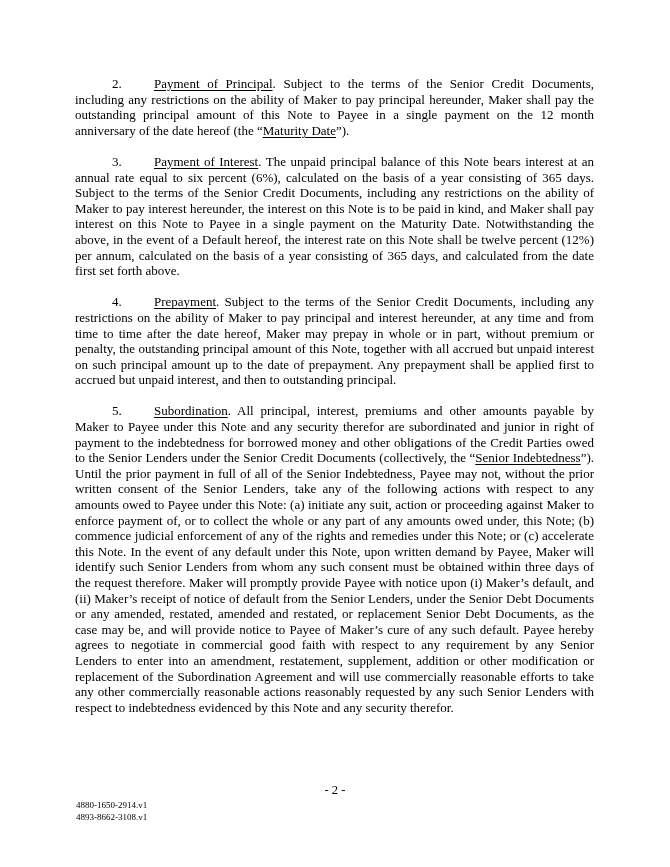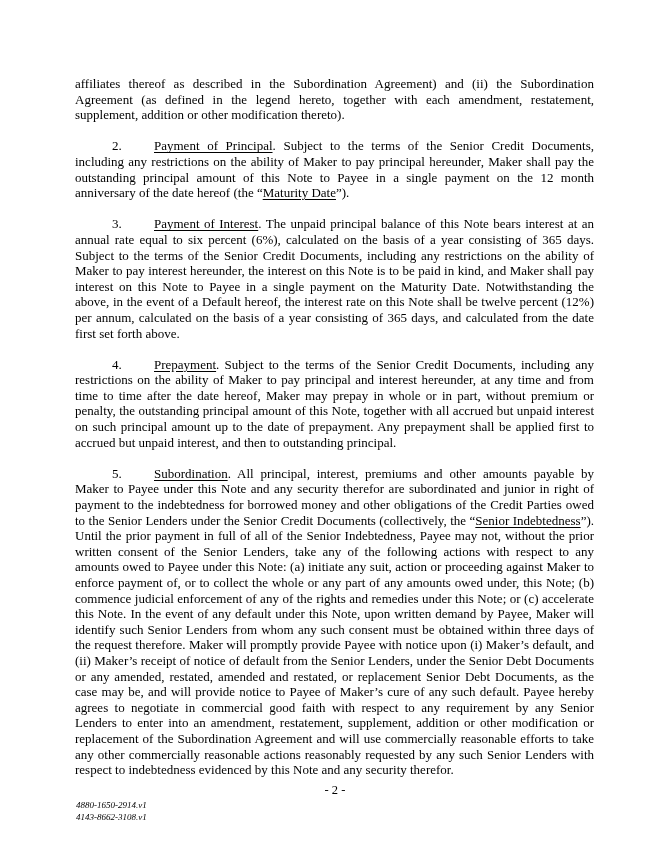--- a/index.html
+++ b/index.html
@@ -52,32 +52,30 @@
     font-size: 12.5px;
     line-height: 15px;
   }
   .doc-ids {
     position: absolute;
     top: 800px;
     left: 76px;
     font-size: 9px;
     line-height: 11.5px;
     text-align: center;
-    font-style: italic;
   }
 </style>
 </head>
 <body>
 
 <div class="page">
   <div class="body-text">
-      <p class="para"><span>affiliates thereof as described in the Subordination Agreement) and (ii) the Subordination Agreement (as defined in the legend hereto, together with each amendment, restatement, supplement, addition or other modification thereto).</span></p>
       <p class="para numbered"><span class="pnum">2.</span><span class="u">Payment of Principal</span><span>.  Subject to the terms of the Senior Credit Documents, including any restrictions on the ability of Maker to pay principal hereunder, Maker shall pay the outstanding principal amount of this Note to Payee in a single payment on the 12 month anniversary of the date hereof (the “</span><span class="u">Maturity Date</span><span>”).</span></p>
       <p class="para numbered"><span class="pnum">3.</span><span class="u">Payment of Interest</span><span>.  The unpaid principal balance of this Note bears interest at an annual rate equal to six percent (6%), calculated on the basis of a year consisting of 365 days.  Subject to the terms of the Senior Credit Documents, including any restrictions on the ability of Maker to pay interest hereunder, the interest on this Note is to be paid in kind, and Maker shall pay interest on this Note to Payee in a single payment on the Maturity Date.  Notwithstanding the above, in the event of a Default hereof, the interest rate on this Note shall be twelve percent (12%) per annum, calculated on the basis of a year consisting of 365 days, and calculated from the date first set forth above.</span></p>
       <p class="para numbered"><span class="pnum">4.</span><span class="u">Prepayment</span><span>.  Subject to the terms of the Senior Credit Documents, including any restrictions on the ability of Maker to pay principal and interest hereunder, at any time and from time to time after the date hereof, Maker may prepay in whole or in part, without premium or penalty, the outstanding principal amount of this Note, together with all accrued but unpaid interest on such principal amount up to the date of prepayment.  Any prepayment shall be applied first to accrued but unpaid interest, and then to outstanding principal.</span></p>
       <p class="para numbered"><span class="pnum">5.</span><span class="u">Subordination</span><span>.  All principal, interest, premiums and other amounts payable by Maker to Payee under this Note and any security therefor are subordinated and junior in right of payment to the indebtedness for borrowed money and other obligations of the Credit Parties owed to the Senior Lenders under the Senior Credit Documents (collectively, the “</span><span class="u">Senior Indebtedness</span><span>”).  Until the prior payment in full of all of the Senior Indebtedness, Payee may not, without the prior written consent of the Senior Lenders, take any of the following actions with respect to any amounts owed to Payee under this Note: (a) initiate any suit, action or proceeding against Maker to enforce payment of, or to collect the whole or any part of any amounts owed under, this Note; (b) commence judicial enforcement of any of the rights and remedies under this Note; or (c) accelerate this Note.  In the event of any default under this Note, upon written demand by Payee, Maker will identify such Senior Lenders from whom any such consent must be obtained within three days of the request therefore. Maker will promptly provide Payee with notice upon (i) Maker’s default, and (ii) Maker’s receipt of notice of default from the Senior Lenders, under the Senior Debt Documents or any amended, restated, amended and restated, or replacement Senior Debt Documents, as the case may be, and will provide notice to Payee of Maker’s cure of any such default.  Payee hereby agrees to negotiate in commercial good faith with respect to any requirement by any Senior Lenders to enter into an amendment, restatement, supplement, addition or other modification or replacement of the Subordination Agreement and will use commercially reasonable efforts to take any other commercially reasonable actions reasonably requested by any such Senior Lenders with respect to indebtedness evidenced by this Note and any security therefor.</span></p>
     </div>
   <div class="page-number">- 2 -</div>
   <div class="doc-ids">
     <div>4880-1650-2914.v1</div>
-    <div>4143-8662-3108.v1</div>
+    <div>4893-8662-3108.v1</div>
   </div>
 </div>
 
 </body></html>

